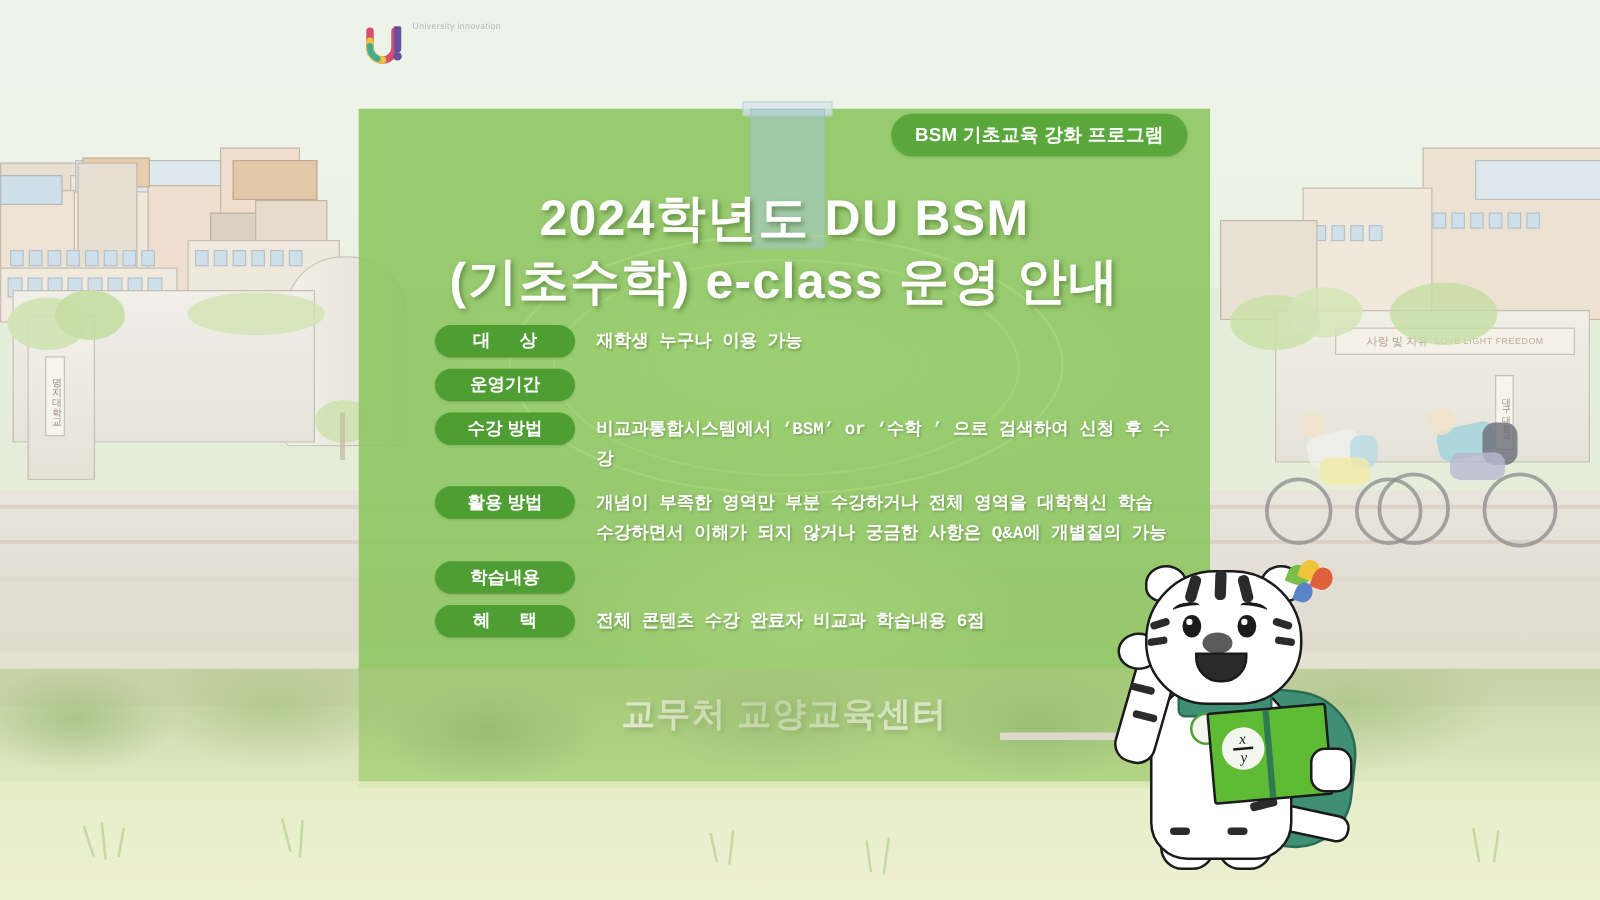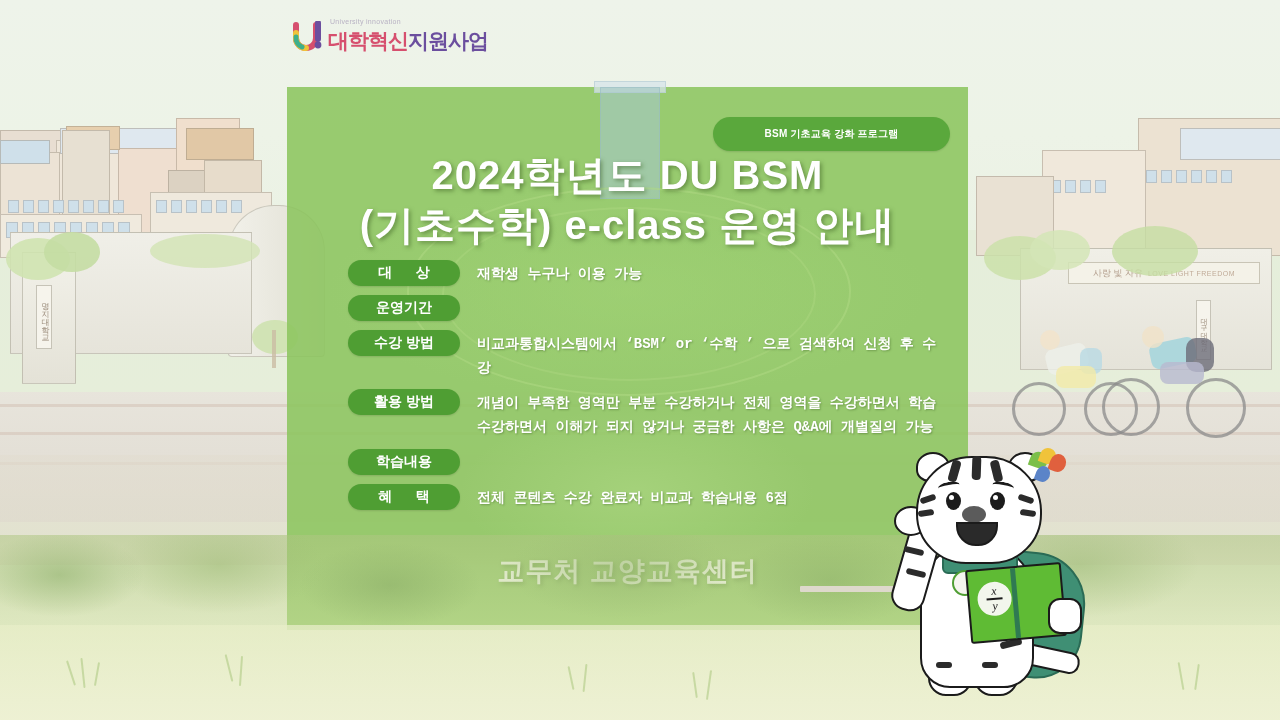--- a/index.html
+++ b/index.html
@@ -135,24 +135,24 @@
     position:absolute;left:155px;top:120px;width:370px;height:170px;
     border:2px solid rgba(172,214,129,.45);border-radius:50%;
   }
   .panel-glow{
     position:absolute;left:170px;top:320px;width:360px;height:170px;
     background:radial-gradient(ellipse at center, rgba(178,219,136,.5), transparent 70%);
   }
 
   
   #badge{
-    position:absolute;left:713px;top:117px;width:237px;height:34px;
+    position:absolute;left:713px;top:91px;width:237px;height:34px;
     background:#5aa83c;border-radius:17px;
     display:flex;align-items:center;justify-content:center;
-    color:#ffffff;font-size:10px;font-weight:bold;letter-spacing:.2px;
+    color:#ffffff;font-size:15px;font-weight:bold;letter-spacing:.2px;
     box-shadow:0 1px 2px rgba(0,0,0,.12);
   }
 
   
   #title{
     position:absolute;left:287px;top:150px;width:681px;
     text-align:center;color:#ffffff;font-weight:bold;
     font-size:40px;line-height:50px;letter-spacing:1px;
     text-shadow:2px 2px 4px rgba(60,95,35,.55);
   }
@@ -458,21 +458,21 @@
     <div class="row">
       <div class="pill">수강 방법</div>
       <div class="rowtext">
         <span class="ln">비교과통합시스템에서 ‘BSM’ or ‘수학 ’ 으로 검색하여 신청 후 수강</span>
       </div>
     </div>
 
     <div class="row tall">
       <div class="pill">활용 방법</div>
       <div class="rowtext">
-        <span class="ln">개념이 부족한 영역만 부분 수강하거나 전체 영역을 수강하면서 학습</span>
+        <span class="ln">개념이 부족한 영역만 부분 수강하거나 전체 영역을 대학혁신 학습</span>
         <span class="ln">수강하면서 이해가 되지 않거나 궁금한 사항은 Q&amp;A에 개별질의 가능</span>
       </div>
     </div>
 
     <div class="row">
       <div class="pill">학습내용</div>
     </div>
 
     <div class="row">
       <div class="pill">혜      택</div>
@@ -571,18 +571,15 @@
     <div class="mark">
       <svg width="34" height="32" viewBox="0 0 34 32">
         <path d="M4 4 L4 17 A10 10 0 0 0 24 17 L24 4" fill="none" stroke="#d64f6e" stroke-width="6" stroke-linecap="round"></path>
         <path d="M4 12 L4 18 A10 10 0 0 0 14 27" fill="none" stroke="#f0c33a" stroke-width="6" stroke-linecap="round"></path>
         <path d="M4 16 A10 10 0 0 0 10 26" fill="none" stroke="#3fae8c" stroke-width="5" stroke-linecap="round"></path>
         <path d="M26 2 L26 18" stroke="#6b4e9e" stroke-width="6" stroke-linecap="round"></path>
         <circle cx="26" cy="24" r="3.4" fill="#6b4e9e"></circle>
       </svg>
     </div>
     <div class="en">University innovation</div>
-    <div class="kr">
-      <span class="a">대학혁신</span><span class="b">지원사업</span>
-    </div>
   </div>
 
 </div>
 
 </body></html>

